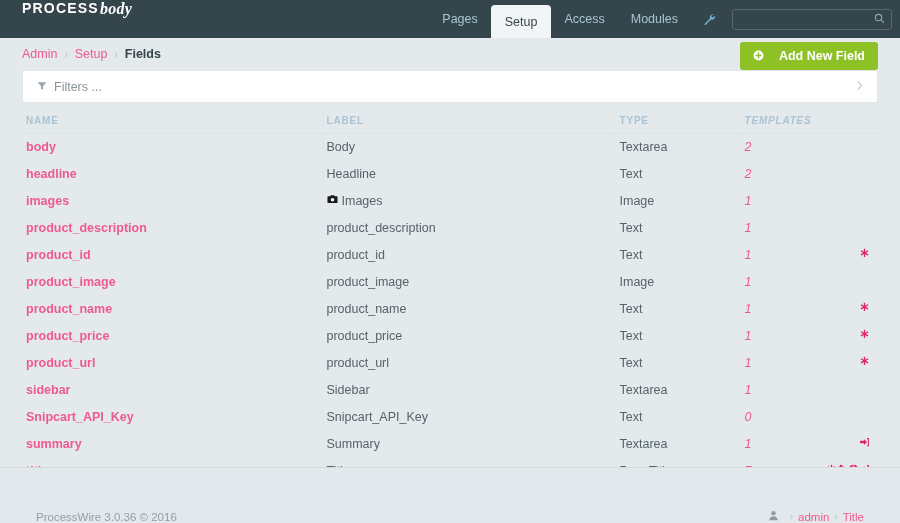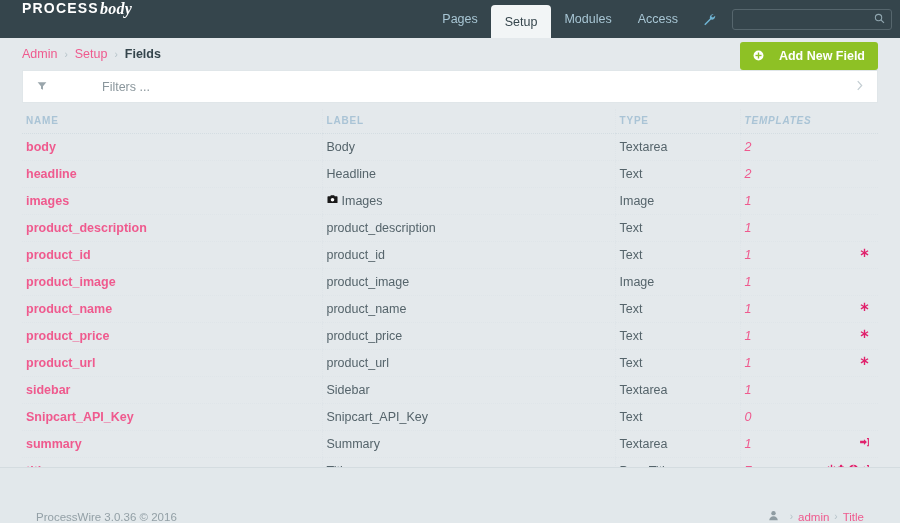--- a/index.html
+++ b/index.html
@@ -110,21 +110,20 @@
     background: #fff;
     border: 1px solid #e0e6e9;
   }
   .filters {
     height: 31px;
     display: flex; align-items: center;
     padding: 0 14px;
     font-size: 12.5px;
     color: #8a969c;
     cursor: pointer;
-    gap: 48px;
   }
   .filter-funnel { margin-right: 7px; font-size: 11px; color: #9aa6ac; }
   .filter-chev { margin-left: auto; color: #c3cdd2; font-size: 12px; }
 
   
   table.fields {
     width: 100%;
     border-collapse: collapse;
     table-layout: fixed;
     background: transparent;
@@ -207,24 +206,24 @@
   </div>
 
   <div class="nav">
     <div class="nav-item">
       <span>Pages</span>
     </div>
     <div class="nav-item active">
       <span>Setup</span>
     </div>
     <div class="nav-item">
+      <span>Access</span>
+    </div>
+    <div class="nav-item">
       <span>Modules</span>
-    </div>
-    <div class="nav-item">
-      <span>Access</span>
     </div>
     <div class="nav-icon">
       <svg width="13" height="13" viewBox="0 0 16 16" fill="#6fb3d2" aria-hidden="true">
         <path d="M13.2 1.6a4 4 0 0 0-4.6 5.1L1.5 13.8l1.4 1.4 7-7.1a4 4 0 0 0 5-4.7L12.3 5.5 10.7 5l-.5-1.6 3-1.8z"></path>
       </svg>
     </div>
     <div class="search-wrap">
       <div class="search-box">
         <input type="text" placeholder="" style="">
         <span class="search-ico">

